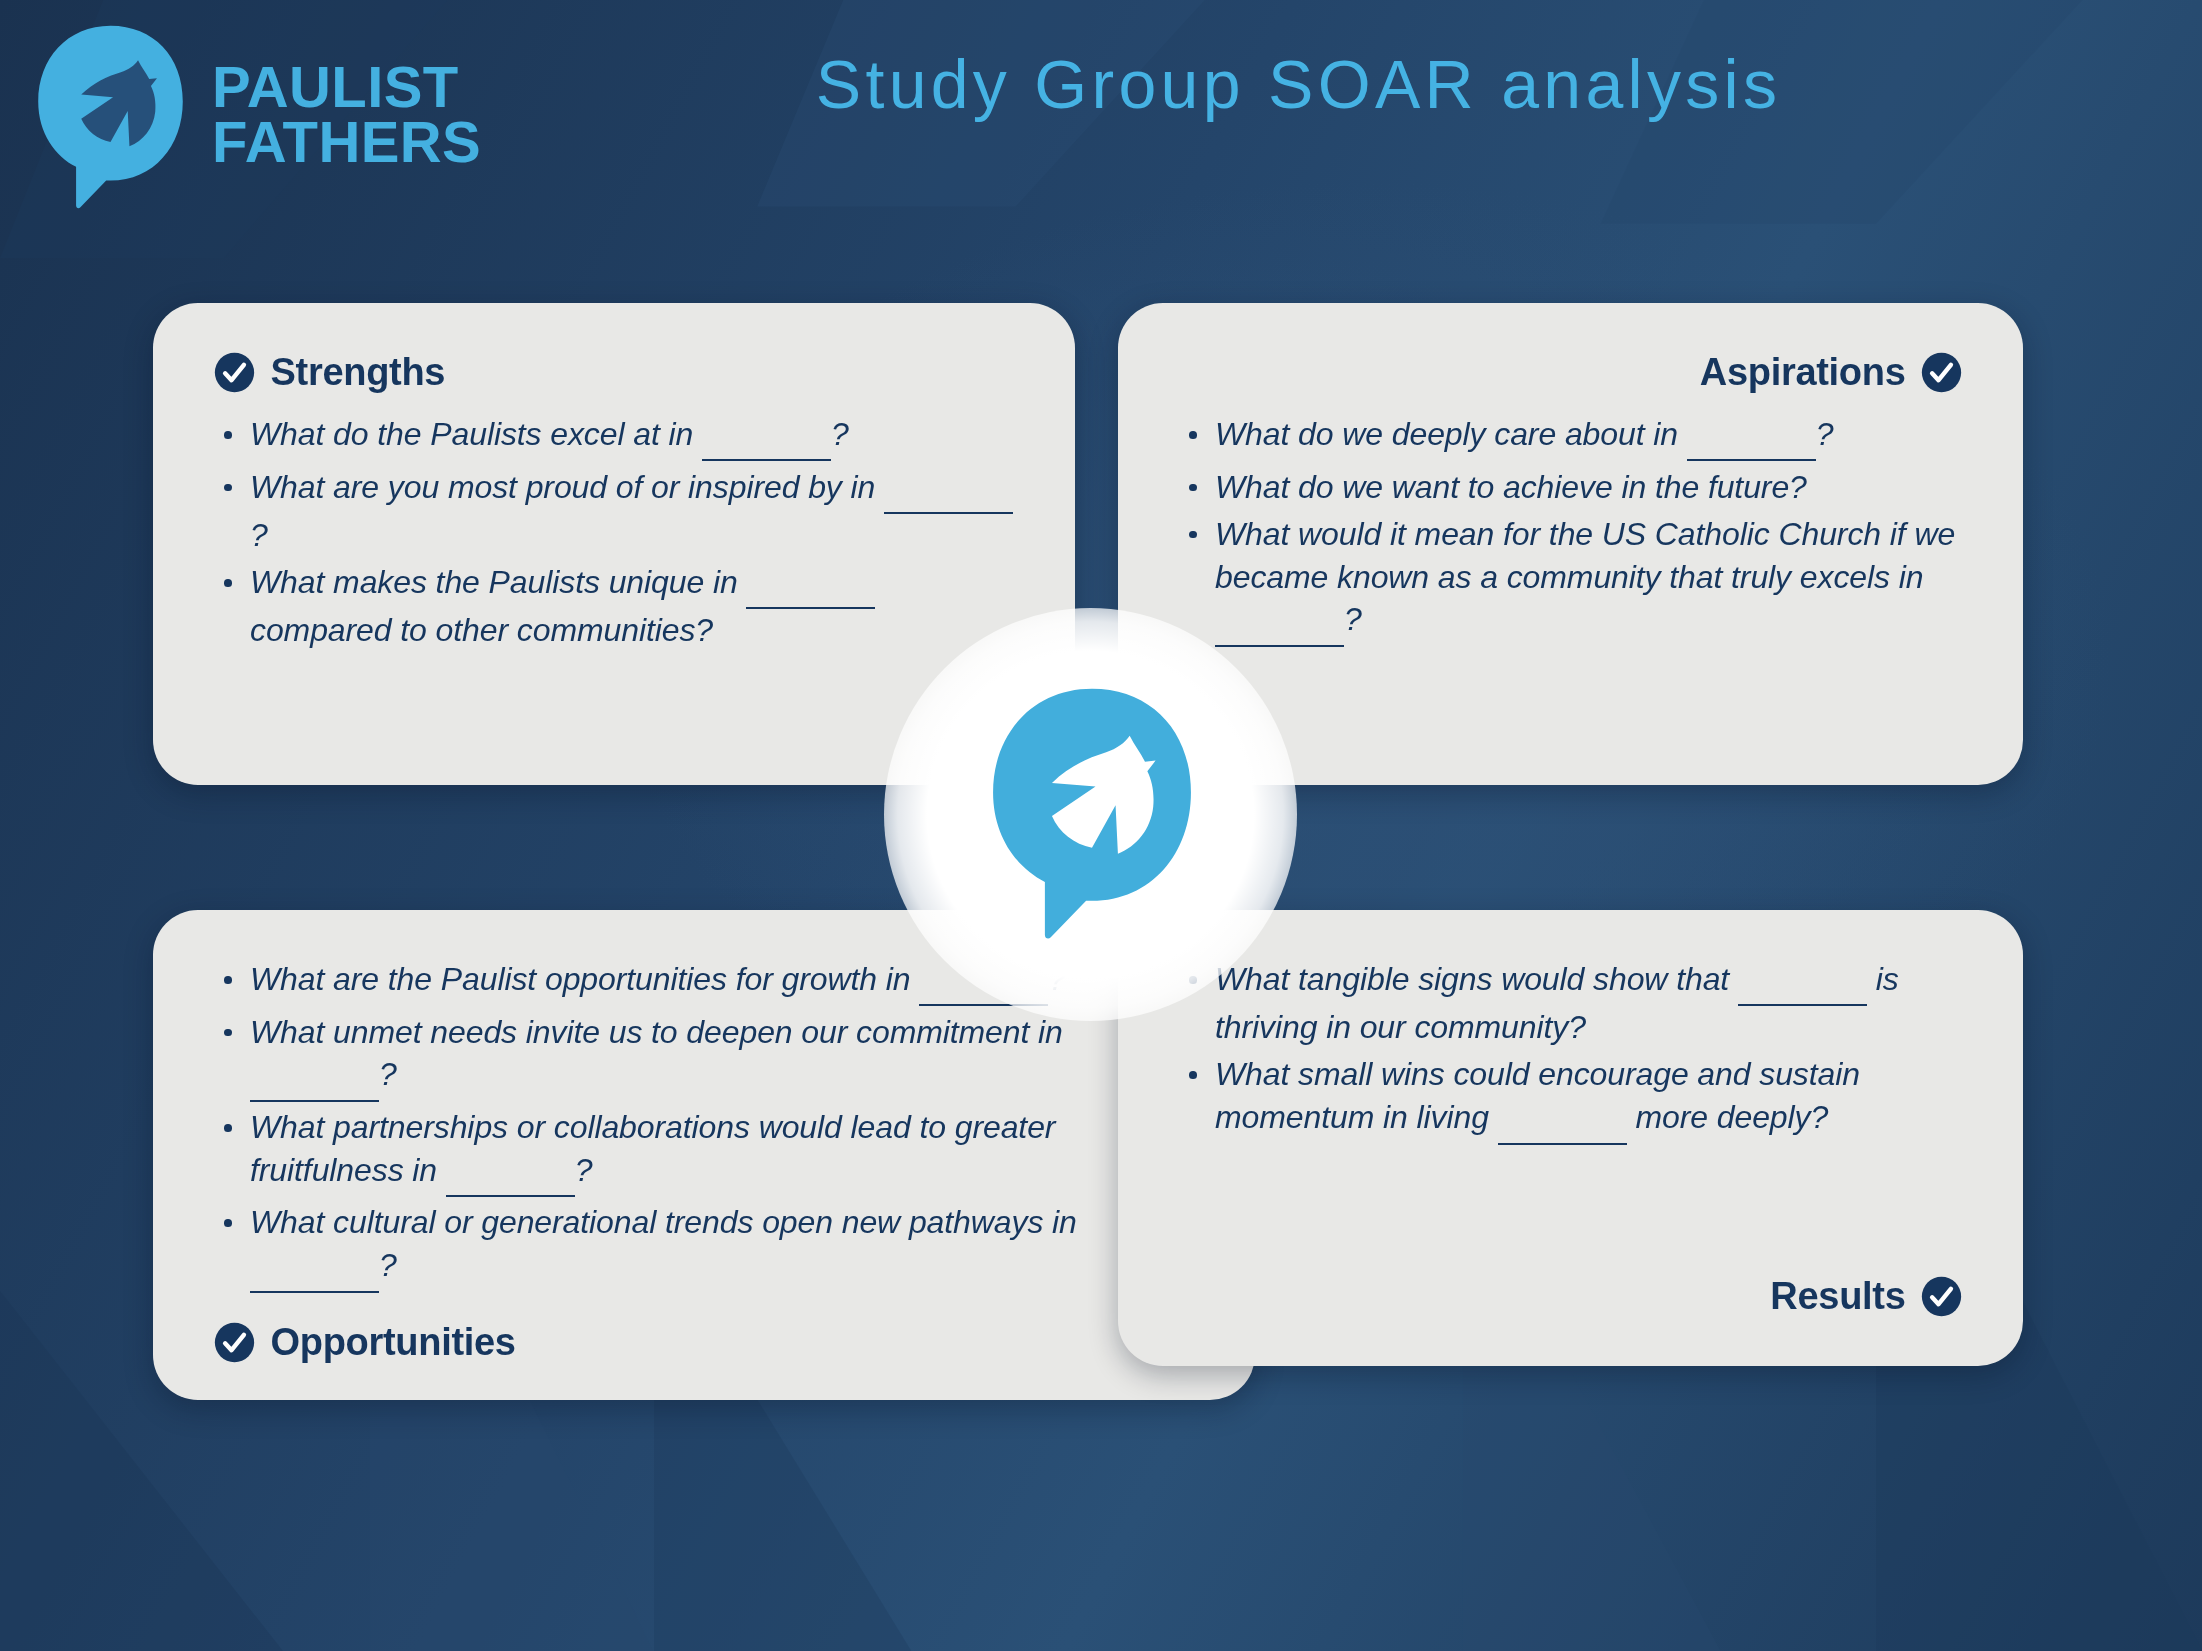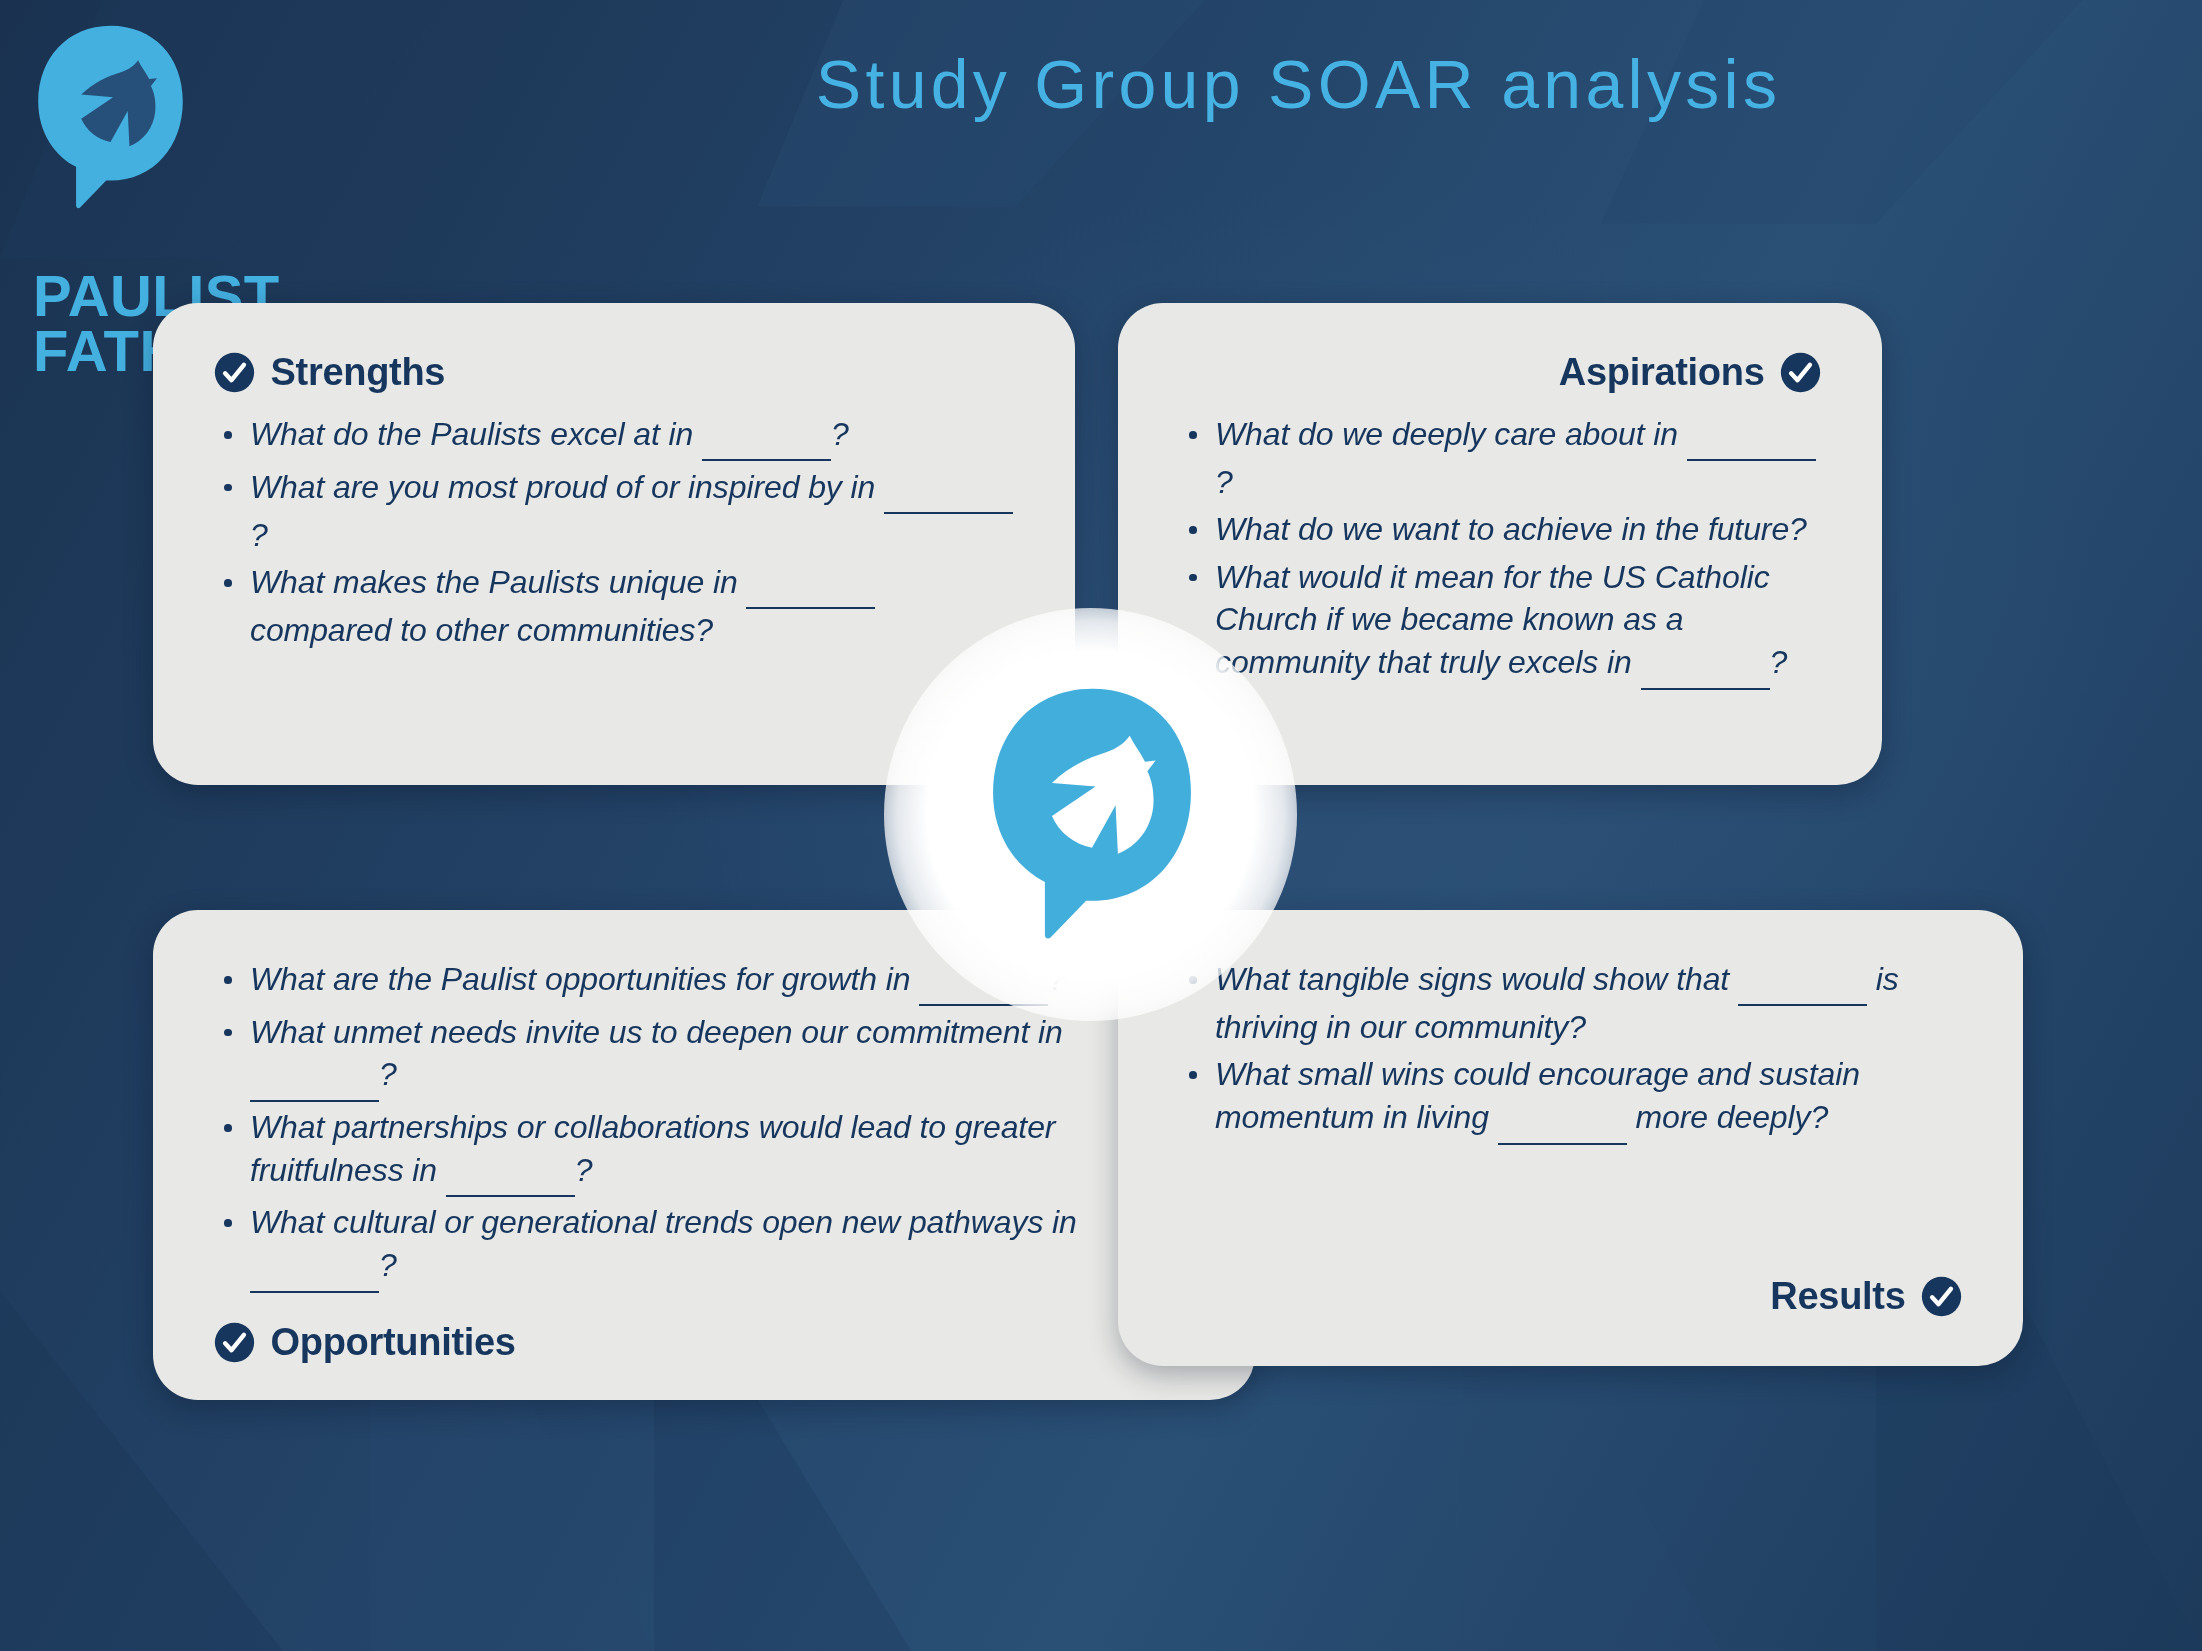--- a/index.html
+++ b/index.html
@@ -32,21 +32,20 @@
     top: 0; left: 0;
     width: 2203px; height: 258px;
   }
 
   #brand-lockup {
     position: absolute;
     left: 33px; top: 24px;
     display: flex;
     align-items: flex-start;
     gap: 24px;
-    flex-direction: column;
   }
   #brand-mark { width: 155px; height: 185px; display: block; }
   #brand-wordmark {
     color: #44b0e0;
     font-weight: bold;
     font-size: 58px;
     line-height: .94;
     letter-spacing: 0.4px;
     padding-top: 36px;
     font-stretch: condensed;
@@ -68,21 +67,21 @@
   
   .card {
     position: absolute;
     background: #e8e8e6;
     border-radius: 45px;
     box-shadow: 0 8.6px 29px rgba(5,18,35,.30);
     padding: 48px 61px;
     color: #16365e;
   }
   #card-strengths     { left: 153px;  top: 303px;  width: 922px; height: 482px; }
-  #card-aspirations   { left: 1118px; top: 303px;  width: 764px; height: 482px; }
+  #card-aspirations   { left: 1118px; top: 303px;  width: 905px; height: 482px; }
   #card-opportunities { left: 153px;  top: 910px; width: 1102px; height: 490px; }
   #card-results       { left: 1118px; top: 910px; width: 905px; height: 456px;
                         display: flex; flex-direction: column; justify-content: space-between; gap: 39px; }
 
   .card-head {
     display: flex;
     align-items: center;
     gap: 15.5px;
     font-size: 38px;
     font-weight: bold;

